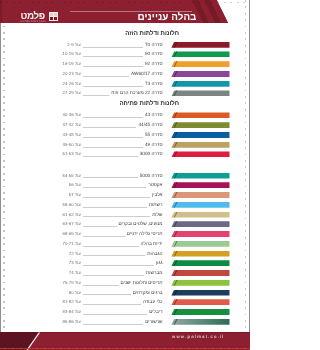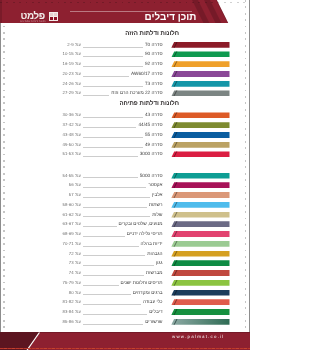--- a/index.html
+++ b/index.html
@@ -92,21 +92,21 @@
       <div class="logo-tag">חלונות ודלתות אלומיניום</div>
       <div class="logo-grid">
         <div class="lg-c" style="left:0.85px;top:0.85px;background:#e6d0cf"></div>
         <div class="lg-c" style="left:4.8px;top:0.85px;background:#e6d0cf"></div>
         <div class="lg-c" style="left:0.85px;top:5.05px;background:#8e1224"></div>
         <div class="lg-c" style="left:4.8px;top:5.05px;background:#8e1224"></div>
       </div>
     </div>
 
     <div class="hdr-line"></div>
-    <div class="hdr-title">תוכן דיבלים</div>
+    <div class="hdr-title">בהלה עניינים</div>
   </div>
 
   <div class="content" id="content">
       <div class="sec-head" style="top: 4.8px;">חלונות ודלתות הזזה</div>
       <div class="row" style="top: 14.65px;">
         <div class="pg">עמ' 2-9</div>
         <div class="nm">סדרה 70</div>
         <div class="bar" style="width: 58.2px;">
           <div class="bar-main" style="background: rgb(140, 27, 40);"></div>
           <div class="bar-cut" style="background: rgb(81, 16, 23);"></div>

